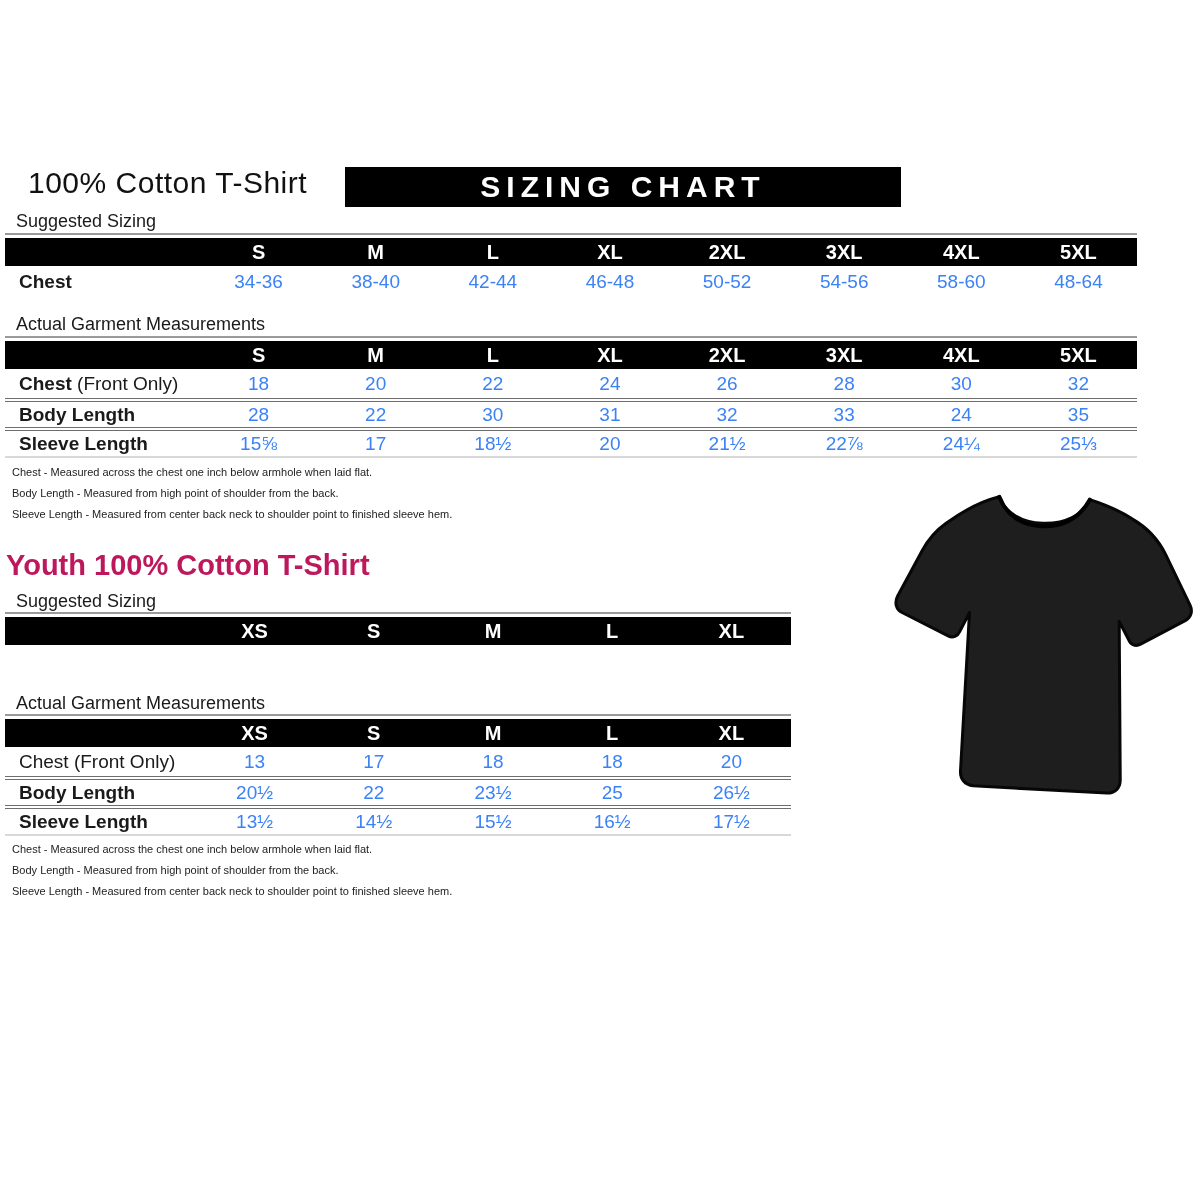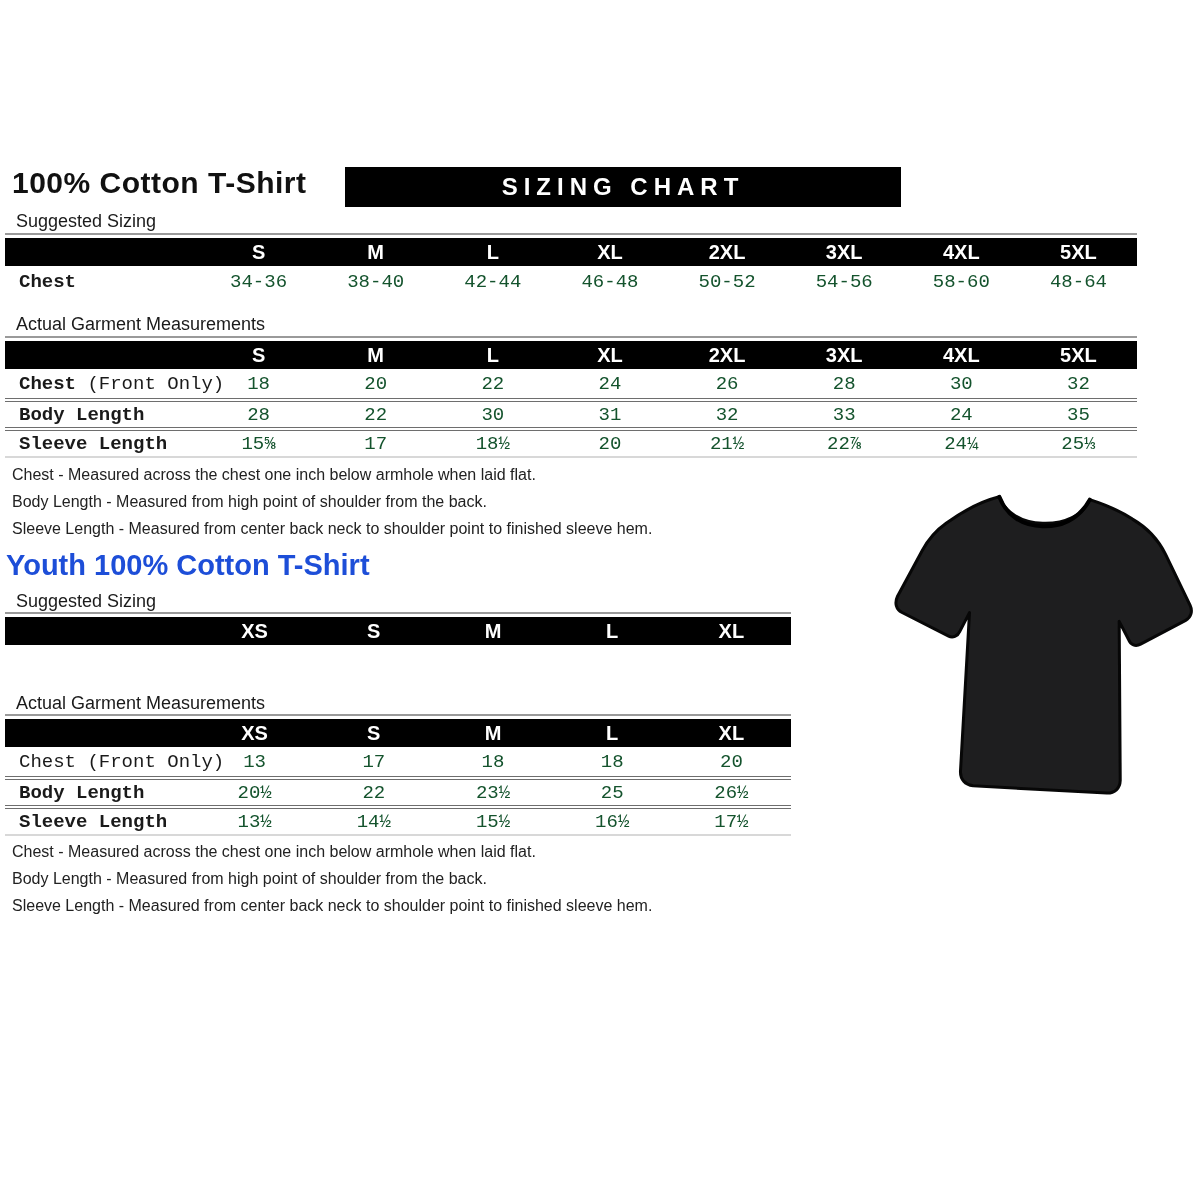--- a/index.html
+++ b/index.html
@@ -2,53 +2,53 @@
 <html><head>
 <meta charset="utf-8">
 <style>
   * { margin:0; padding:0; box-sizing:border-box; }
   html,body { background:#fff; }
   .page {
     position:relative; width:1200px; height:1200px; background:#fff;
     font-family:"Liberation Sans", sans-serif; color:#1a1a1a; overflow:hidden;
   }
   .main-title {
-    position:absolute; left:12px; top:166px;
-    font-size:30px; font-weight:700; color:#111; letter-spacing:0.5px;
+    position:absolute; left:28px; top:166px;
+    font-size:30px; font-weight:400; color:#111; letter-spacing:0.5px;
   }
   .banner {
     position:absolute; left:345px; top:167px; width:556px; height:40px;
     background:#000; color:#fff; display:flex; align-items:center; justify-content:center;
-    font-size:24px; font-weight:bold; letter-spacing:6px;
+    font-size:30px; font-weight:bold; letter-spacing:6px;
   }
   .youth-title {
     position:absolute; left:6px; top:549px;
-    font-size:29px; font-weight:bold; color:#1d4ed8;
+    font-size:29px; font-weight:bold; color:#be185d;
   }
   .sec-label { position:absolute; left:16px; font-size:18px; color:#1a1a1a; }
   .tbl { position:absolute; left:5px; }
   .tbl.w-adult { width:1132px; }
   .tbl.w-youth { width:786px; }
   .rule { height:2px; background:#9a9a9a; }
   .hdr {
     display:grid; background:#000; height:28px; margin-top:3px;
     align-items:center;
   }
   .grid-a { grid-template-columns:195px repeat(8,1fr); }
   .grid-y { grid-template-columns:190px repeat(5,1fr); }
   .hcell { color:#fff; font-weight:bold; font-size:20px; text-align:center; }
-  .row { display:grid; height:31px; align-items:center;font-family:Liberation Mono, monospace; }
+  .row { display:grid; height:31px; align-items:center; }
   .m .row { height:29px; }
   .m .row:first-of-type { border-top:2px solid #4a4a4a; }
   .m .row + .row { border-top:4px double #6e6e6e; }
   .m { border-bottom:2px solid #d8d8d8; }
   .lab { font-size:19px; font-weight:bold; padding-left:14px; white-space:nowrap; }
   .lab .suffix, .lab.reg { font-weight:400; }
-  .val { font-size:19px; text-align:center; color:#14532d; }
-  .notes { position:absolute; left:12px; font-size:16px; color:#222; }
+  .val { font-size:19px; text-align:center; color:#3b82f6; }
+  .notes { position:absolute; left:12px; font-size:11px; color:#222; }
   .notes .note-line { margin-bottom:9px; white-space:nowrap; }
   .shirt-wrap { position:absolute; left:884px; top:476px; width:312px; height:334px; }
   .shirt-wrap svg { transform:rotate(1.8deg); transform-origin:50% 50%; }
 </style>
 </head>
 <body>
 
 <div class="page">
 
   <div class="main-title">100% Cotton T-Shirt</div>

